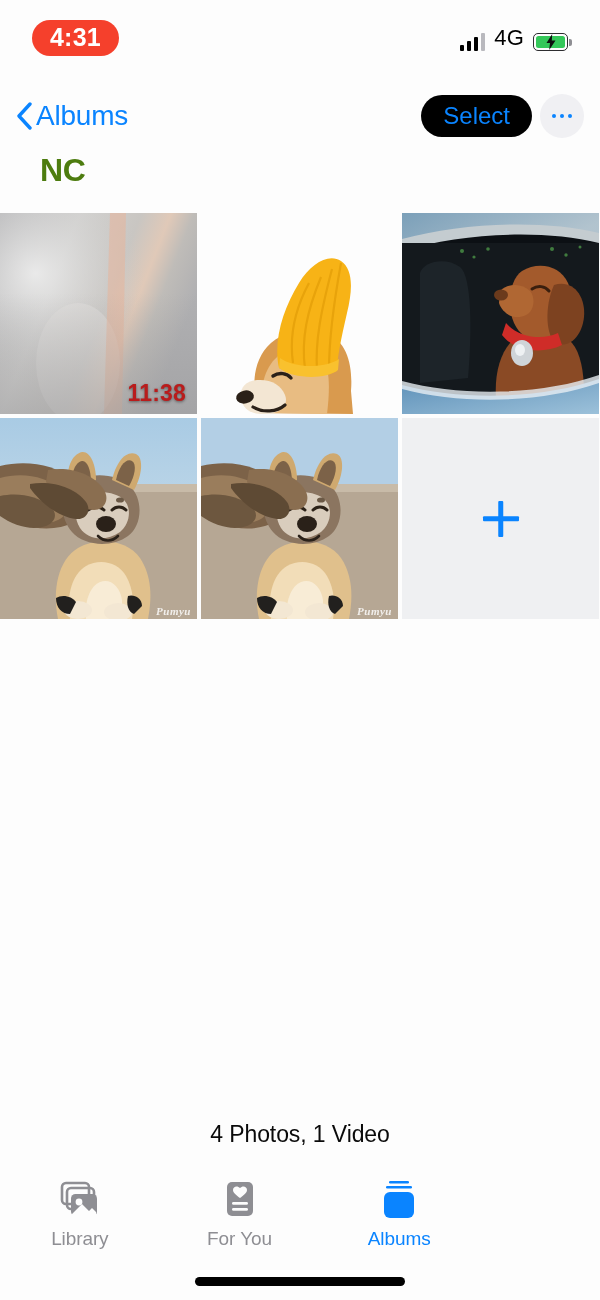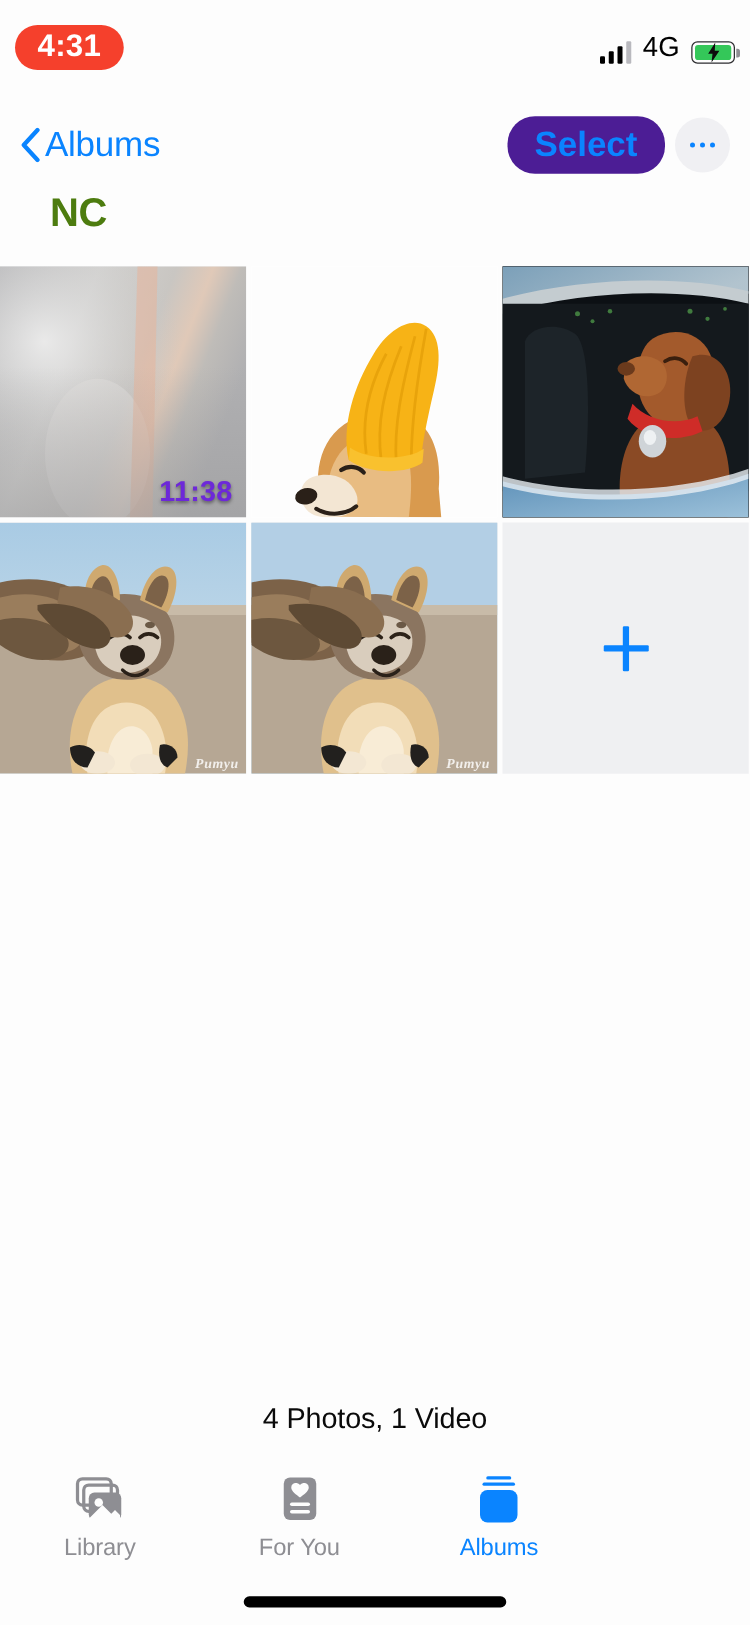--- a/index.html
+++ b/index.html
@@ -19,21 +19,21 @@
 
   
   .status-bar {
     position: absolute;
     top: 0; left: 0;
     width: 600px;
     height: 76px;
     display: flex;
     align-items: center;
     justify-content: space-between;
-    padding: 0 12px;
+    padding: 0 32px;
     box-sizing: border-box;
   }
   .time-pill {
     background: #f5402c;
     color: #ffffff;
     font-size: 25px;
     font-weight: 600;
     letter-spacing: 0.2px;
     border-radius: 20px;
     padding: 5px 18px 6px 18px;
@@ -131,24 +131,24 @@
     font-weight: 400;
     letter-spacing: -0.2px;
   }
   .nav-spacer { flex: 1; }
   .nav-actions {
     display: flex;
     align-items: center;
     gap: 8px;
   }
   .select-button {
-    background: #4c1d95;
+    background: #000000;
     color: #0a84ff;
-    font-size: 28px;
-    font-weight: 700;
+    font-size: 24px;
+    font-weight: 400;
     border-radius: 22px;
     padding: 9px 22px;
     line-height: 1;
     cursor: pointer;
     border: none;
     font-family: "Liberation Sans", sans-serif;
   }
   .more-button {
     background: #f0f0f3;
     width: 44px;
@@ -196,21 +196,21 @@
     height: 201px;
     overflow: hidden;
     cursor: pointer;
     background: #e9eaec;
   }
   .grid-tile svg { display: block; width: 100%; height: 100%; }
   .duration-badge {
     position: absolute;
     right: 11px;
     bottom: 7px;
-    color: #6d28d9;
+    color: #b91c1c;
     font-size: 23px;
     font-weight: bold;
     letter-spacing: 0.2px;
     text-shadow: 0 1px 3px rgba(0,0,0,0.45);
   }
   .add-tile {
     background: #eff0f2;
     display: flex;
     align-items: center;
     justify-content: center;

